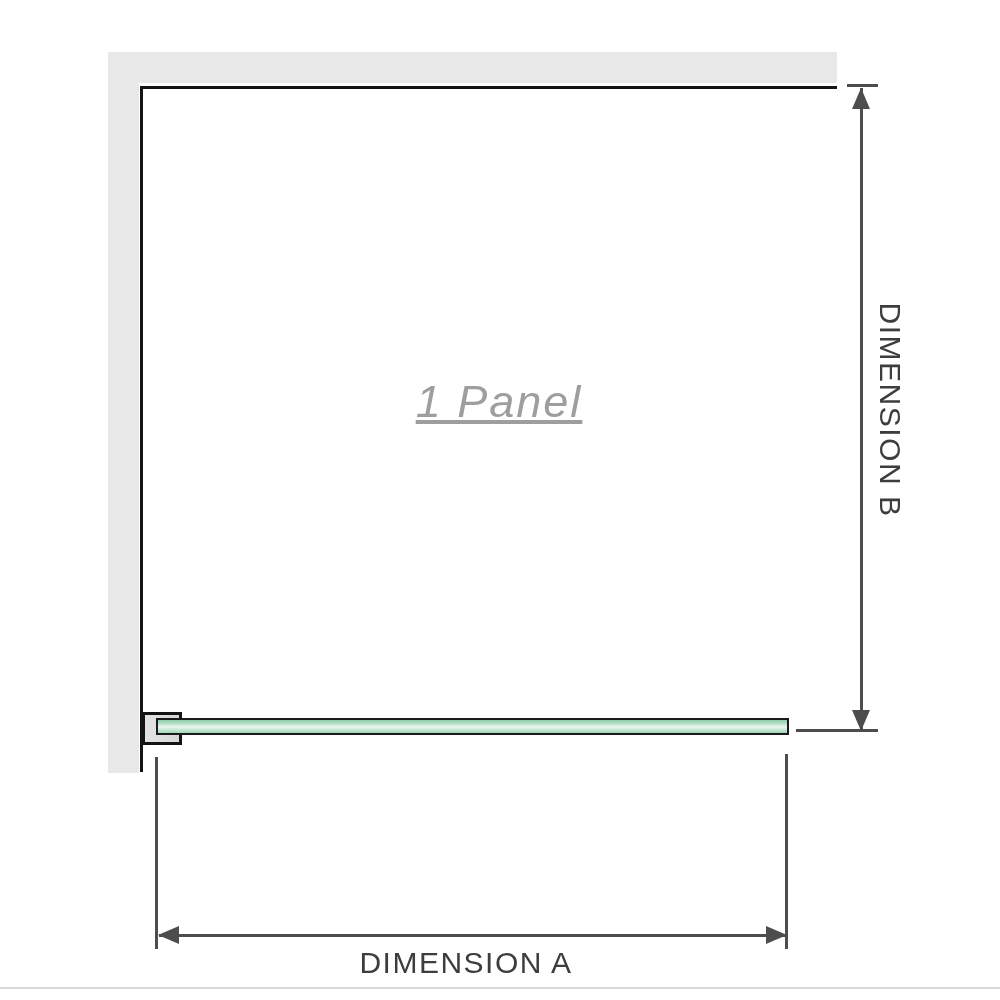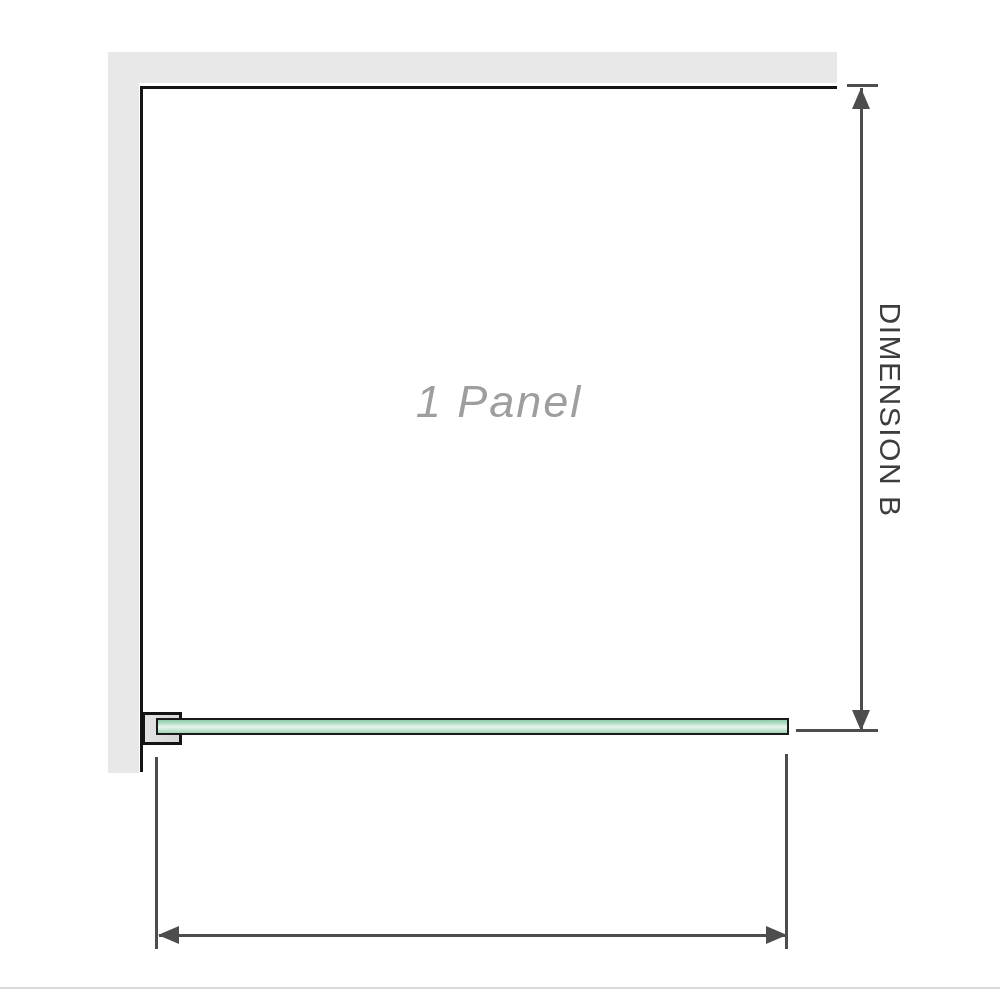--- a/index.html
+++ b/index.html
@@ -99,20 +99,21 @@
     transform: translate(-50%, -50%) rotate(90deg);
   }
   .panel-label {
     left: 499px; top: 402px;
     transform: translate(-50%, -50%);
     color: #9e9e9e;
     font-size: 45px;
     font-style: italic;
     letter-spacing: 2px;
     white-space: nowrap;
+    text-decoration: underline;
   }
 
   
   .bottom-line {
     left: 0; top: 987px;
     width: 1000px; height: 2px;
     background: #d9d9d6;
   }
 </style>
 </head>
@@ -137,16 +138,17 @@
   <div class="abs dim-line dimb-line"></div>
   <div class="abs arrow arrow-up"></div>
   <div class="abs arrow arrow-down"></div>
   <div class="abs dim-label dimb-label">DIMENSION B</div>
 
   <div class="abs dim-line ext-left"></div>
   <div class="abs dim-line ext-right"></div>
   <div class="abs dim-line dima-line"></div>
   <div class="abs arrow arrow-left"></div>
   <div class="abs arrow arrow-right"></div>
+  <div class="abs dim-label dima-label">DIMENSION A</div>
 
   <div class="abs bottom-line"></div>
 
 </div>
 
 </body></html>

